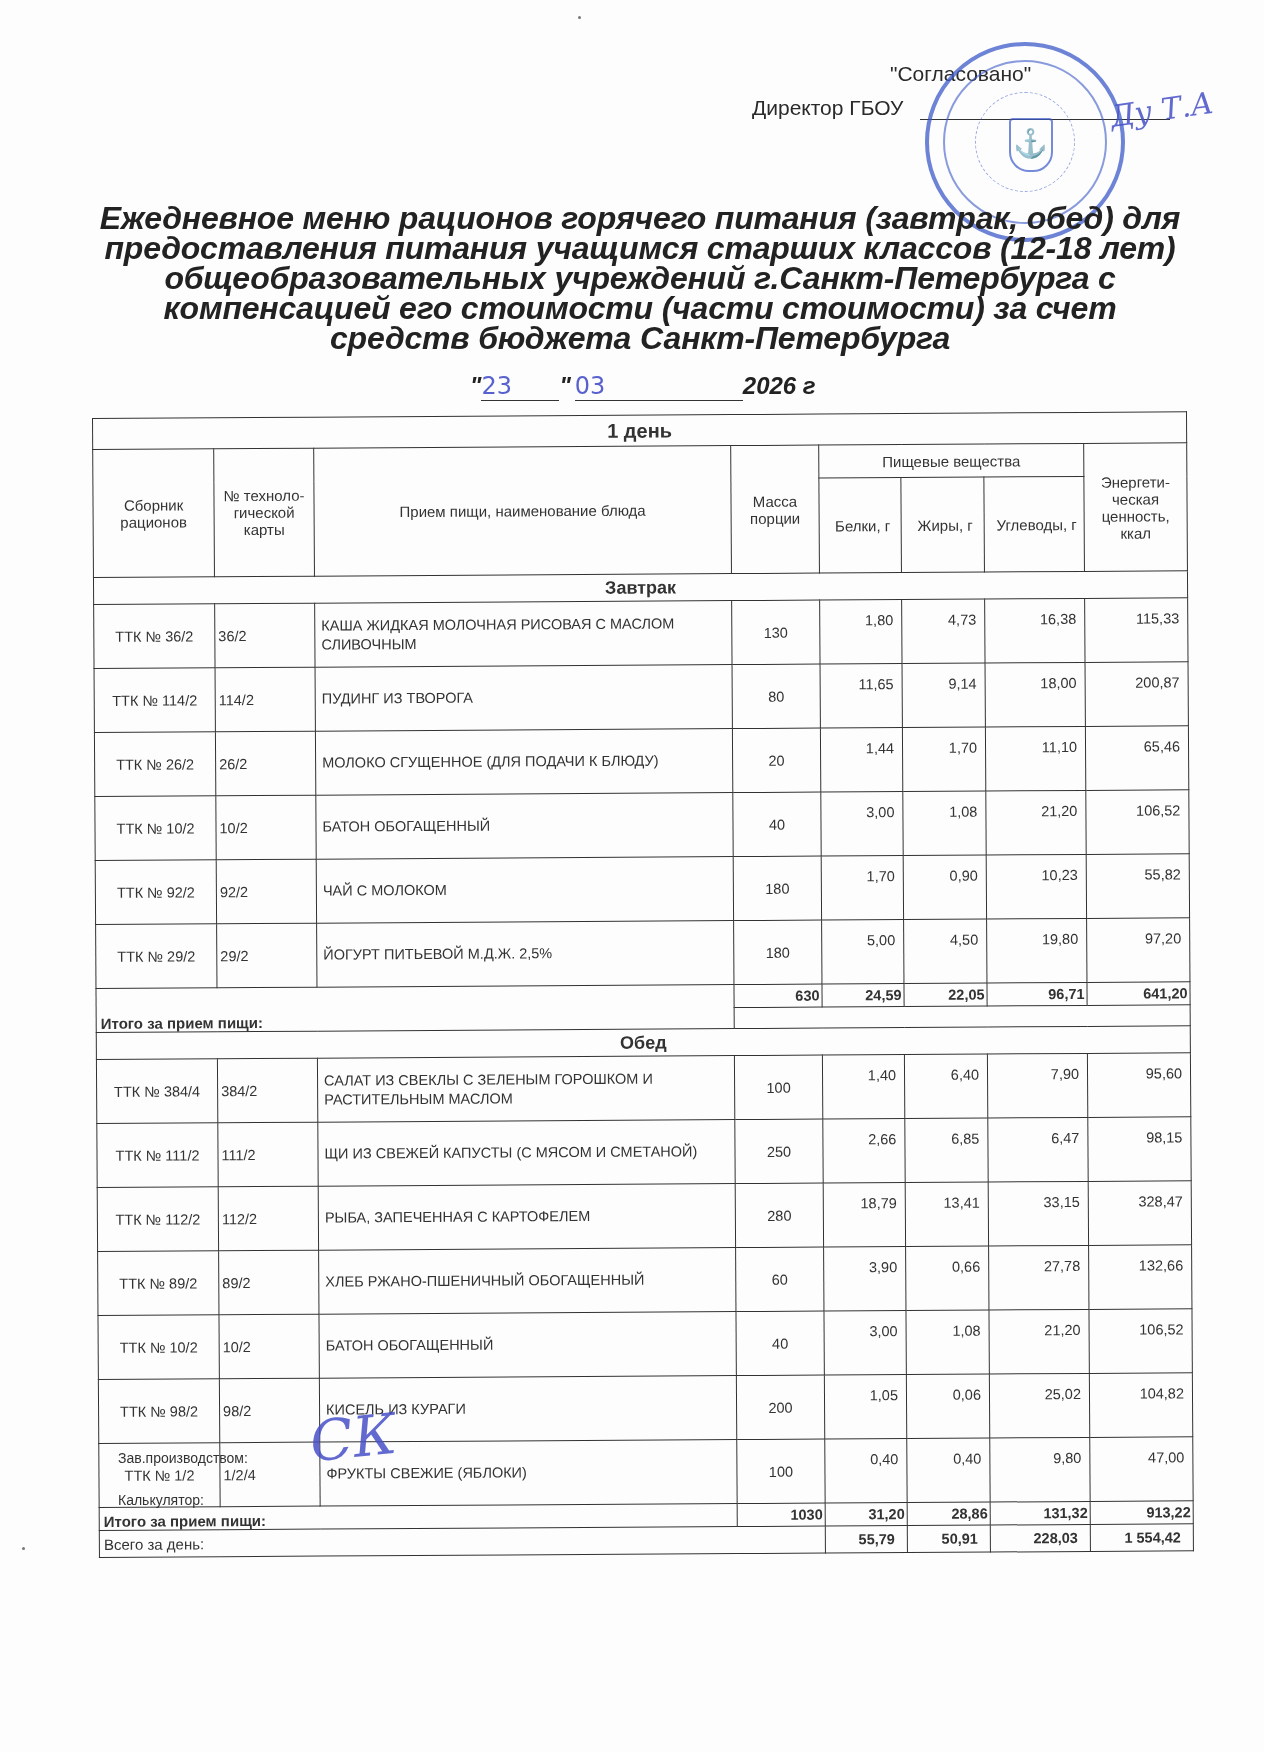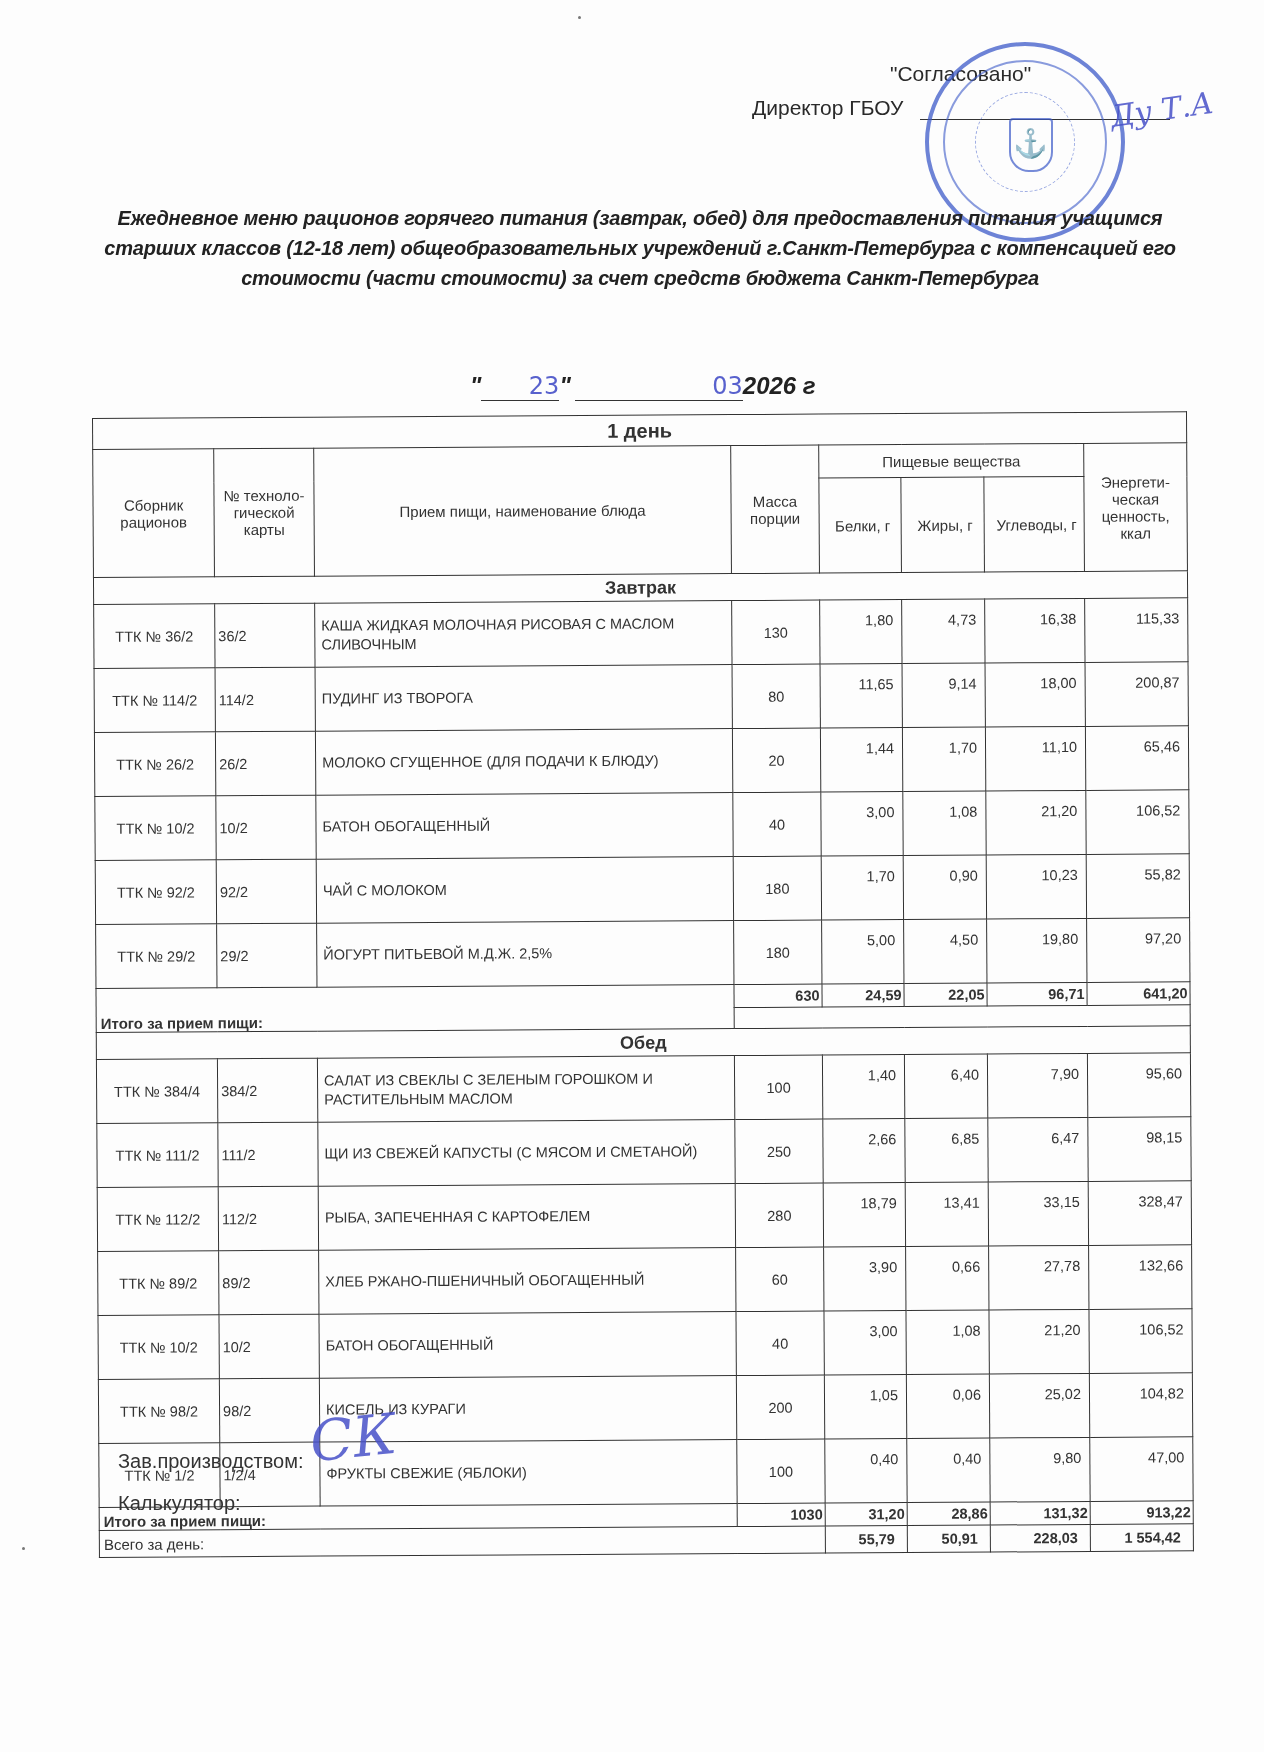--- a/index.html
+++ b/index.html
@@ -14,25 +14,25 @@
   .approval .sign-line { position: absolute; left: 180px; top: 57px; width: 250px; border-bottom: 1.5px solid #333; }
   .stamp {
     left: 925px; top: 42px; width: 200px; height: 200px; border-radius: 50%;
     border: 4px solid rgba(60,90,200,0.75); box-sizing: border-box;
   }
   .stamp .ring2 { position: absolute; left: 14px; top: 14px; right: 14px; bottom: 14px; border-radius: 50%; border: 2px solid rgba(60,90,200,0.6); }
   .stamp .ring3 { position: absolute; left: 46px; top: 46px; right: 46px; bottom: 46px; border-radius: 50%; border: 1.5px dashed rgba(60,90,200,0.5); }
   .stamp .crest { position: absolute; left: 80px; top: 72px; width: 40px; height: 50px; border: 2px solid rgba(60,90,200,0.7); border-radius: 4px 4px 20px 20px; color: rgba(60,90,200,0.8); font-size: 28px; text-align: center; line-height: 48px; }
   .signature-dir { left: 1110px; top: 92px; font-family: "DejaVu Serif", serif; font-style: italic; font-size: 30px; color: rgba(70,80,200,0.85); transform: rotate(-8deg); }
   .title {
-    left: 90px; top: 203px; width: 1100px; text-align: center; font-size: 20px; font-weight: bold; font-style: italic;
+    left: 90px; top: 203px; width: 1100px; text-align: center; font-size: 32px; font-weight: bold; font-style: italic;
     line-height: 30px; color: #222; letter-spacing: -0.2px;
   }
   .date-line { left: 470px; top: 372px; font-size: 24px; font-weight: bold; font-style: italic; white-space: nowrap; }
-  .date-line .slot { display: inline-block; border-bottom: 1.5px solid #333; text-align: right; font-family: "DejaVu Sans", sans-serif; font-style: normal; font-weight: normal; color: rgba(70,80,200,0.9); }
+  .date-line .slot { display: inline-block; border-bottom: 1.5px solid #333; text-align: left; font-family: "DejaVu Sans", sans-serif; font-style: normal; font-weight: normal; color: rgba(70,80,200,0.9); }
   .date-line .day { width: 78px; }
   .date-line .month { width: 168px; margin-left: 4px; }
 
   .sheet { left: 92px; top: 418px; width: 1094px; transform: rotate(-0.35deg); transform-origin: 0 0; }
   table { border-collapse: collapse; width: 1094px; table-layout: fixed; font-size: 14.5px; }
   td, th { border: 1.5px solid #333; padding: 0 3px; font-weight: normal; color: #333; }
   th { font-size: 15px; }
   .day-row th { height: 30px; font-size: 20px; font-weight: bold; }
   .hdr1 th { height: 32px; }
   .hdr2 th { height: 94px; padding-left: 8px; }
@@ -44,21 +44,21 @@
   .c-mass { text-align: center; }
   .c-num { text-align: right; vertical-align: top; padding-top: 12px; padding-right: 8px; }
   .total-row td { height: 22px; font-weight: bold; }
   .total-row .label { vertical-align: bottom; text-align: left; font-size: 15px; padding-left: 4px; border-top: none; }
   .total-row .num { text-align: right; padding-right: 2px; }
   .sum-label-row td { height: 20px; }
   .grand-row td { height: 26px; }
   .grand-row .label { font-size: 15px; text-align: left; padding-left: 4px; }
   .grand-row .num { text-align: right; font-weight: bold; padding-right: 12px; }
 
-  .footer { left: 118px; font-size: 20px; color: #333; }
+  .footer { left: 118px; font-size: 14px; color: #333; }
   .f1 { top: 1450px; }
   .f2 { top: 1492px; }
   .signature-prod { left: 310px; top: 1405px; font-family: "DejaVu Serif", serif; font-style: italic; font-size: 56px; color: rgba(70,80,200,0.85); transform: rotate(-6deg); }
   .speck { width: 3px; height: 3px; border-radius: 50%; background: #777; }
 </style>
 </head>
 <body>
 
 <div class="abs approval">
   <span class="agreed">"Согласовано"</span>

